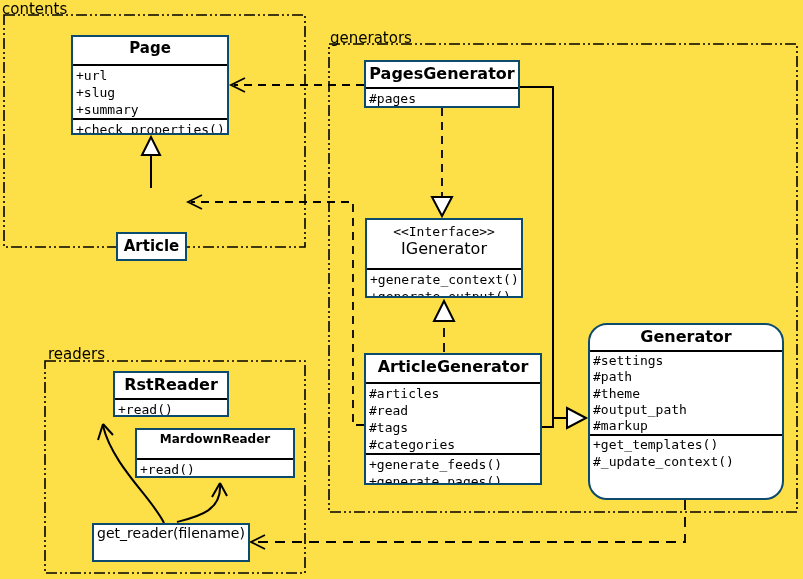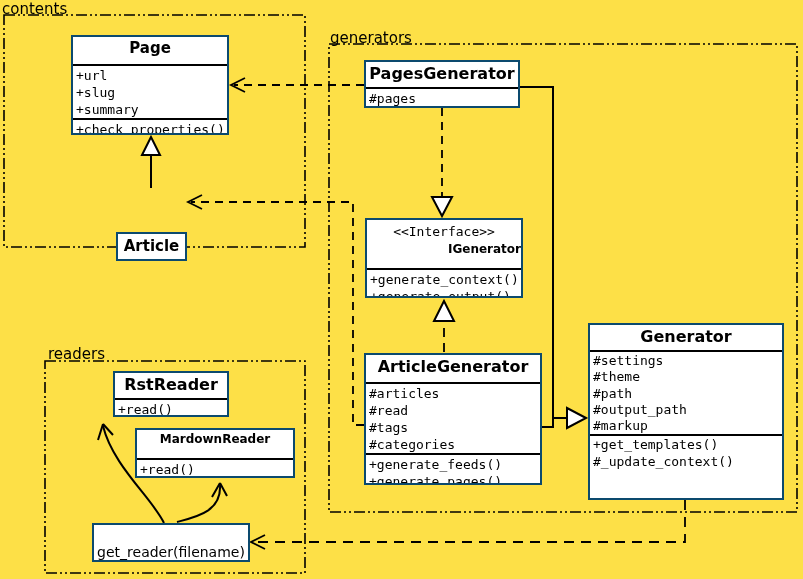--- a/index.html
+++ b/index.html
@@ -5,26 +5,26 @@
   html,body{margin:0;padding:0;background:#ffffff;}
   #canvas{position:relative;width:803px;height:579px;background:#fde047;
           font-family:"DejaVu Sans",sans-serif;color:#000;overflow:hidden;}
   #wires{position:absolute;left:0;top:0;z-index:1;}
   .pkg-label{position:absolute;z-index:3;font:15px "DejaVu Sans",sans-serif;color:#000;}
   .uml-box{position:absolute;z-index:2;background:#fff;border:2px solid #0c4a6e;
            box-sizing:border-box;overflow:hidden;}
   .title{font-weight:bold;font-size:15px;text-align:center;padding-top:2px;
          font-family:"DejaVu Sans",sans-serif;}
   .stereo{font:13px/15px "DejaVu Sans Mono",monospace;text-align:center;padding-top:4px;}
-  .iname{font-weight:bold;font-size:12px;line-height:20px;text-align:right;}
+  .iname{font-weight:normal;font-size:16px;line-height:20px;text-align:center;}
   .comp{border-top:2px solid #000;padding:1px 0 0 0;}
   .mrow{font:13px/17px "DejaVu Sans Mono",monospace;padding:0 3px;white-space:pre;}
   .tight .mrow{line-height:16.3px;}
   .h23{height:23px;} .h25{height:25px;} .h26{height:26px;} .h40{height:48px;}
-  .plain{display:flex;align-items:flex-end;justify-content:center;
+  .plain{display:flex;align-items:flex-start;justify-content:center;
          font:14px "DejaVu Sans",sans-serif;}
 </style>
 </head>
 <body>
 
 <div id="canvas">
 
   <svg id="wires" width="803" height="579" viewBox="0 0 803 579">
 
     <rect x="4" y="15" width="301" height="232" fill="none" stroke="#000" stroke-width="1.6" stroke-dasharray="11 3 2 3 2 3"></rect>
@@ -104,26 +104,26 @@
       <div class="mrow">#read</div>
       <div class="mrow">#tags</div>
       <div class="mrow">#categories</div>
     </div>
     <div class="comp">
       <div class="mrow">+generate_feeds()</div>
       <div class="mrow">+generate_pages()</div>
     </div>
   </div>
 
-  <div class="uml-box tight" style="left:588px;top:323px;width:196px;height:177px;">
+  <div class="uml-box tight" style="left:588px;top:323px;width:196px;height:177px;border-radius:19px;">
     <div class="title h23" style="font-size:16px;">Generator</div>
     <div class="comp">
       <div class="mrow">#settings</div>
+      <div class="mrow">#path</div>
       <div class="mrow">#theme</div>
-      <div class="mrow">#path</div>
       <div class="mrow">#output_path</div>
       <div class="mrow">#markup</div>
     </div>
     <div class="comp">
       <div class="mrow">+get_templates()</div>
       <div class="mrow">#_update_context()</div>
     </div>
   </div>
 
   <div class="uml-box" style="left:73px;top:371px;width:116px;height:46px;margin-left:40px;">

